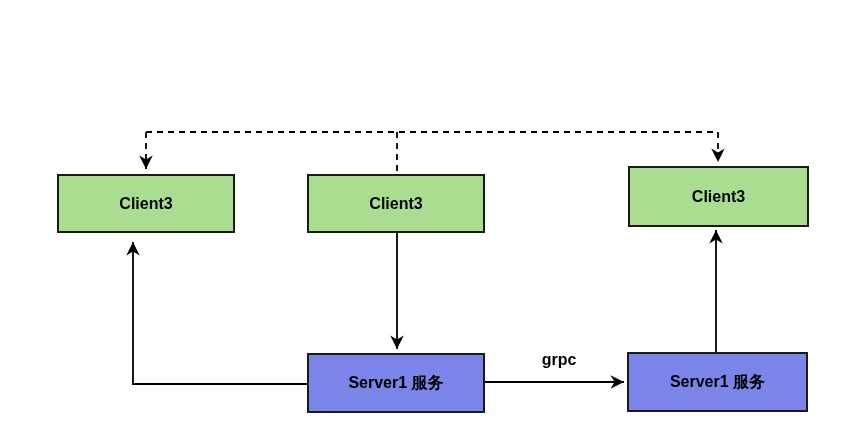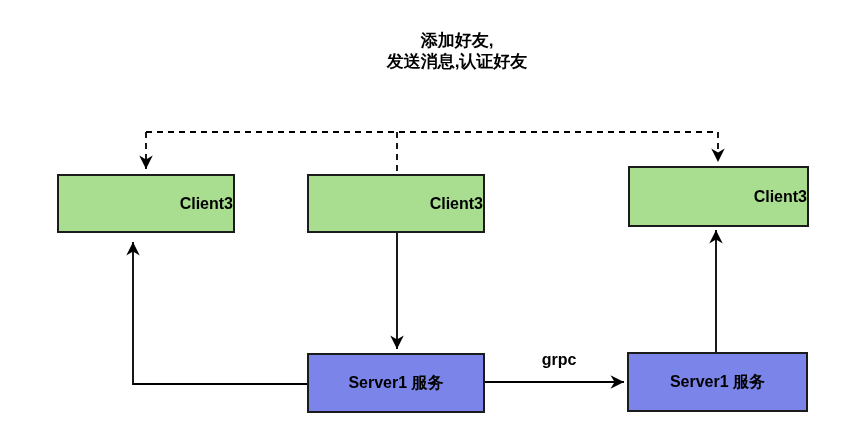--- a/index.html
+++ b/index.html
@@ -38,21 +38,21 @@
     position: absolute;
     box-sizing: border-box;
     border: 2px solid var(--border-color, #1b1b1b);
     display: flex;
     align-items: center;
     justify-content: center;
     font-size: 16px;
     font-weight: bold;
     color: #000000;
   }
-  .node-client { background: var(--client-fill, #a9dd8f); justify-content: flex-end; }
+  .node-client { background: var(--client-fill, #a9dd8f); }
   .node-server { background: var(--server-fill, #7b84e8); }
 
   .node-client-left   { left: 57px;  top: 174px; width: 178px; height: 59px; }
   .node-client-middle { left: 307px; top: 174px; width: 178px; height: 59px; }
   .node-client-right  { left: 628px; top: 166px; width: 181px; height: 61px; }
   .node-server-left   { left: 307px; top: 353px; width: 178px; height: 60px; }
   .node-server-right  { left: 627px; top: 352px; width: 181px; height: 60px; }
 
   .edge-label {
     position: absolute;
@@ -63,24 +63,20 @@
     font-size: 16px;
     font-weight: bold;
     color: #000000;
   }
 </style>
 </head>
 <body>
 
 <div class="canvas">
 
-  <div class="diagram-title">
-    <div>添加好友,</div>
-    <div>发送消息,认证好友</div>
-  </div>
 
   <svg class="connector-layer" viewBox="0 0 857 428" xmlns="http://www.w3.org/2000/svg">
     <defs>
       <marker id="arrowhead" viewBox="0 0 12 12" refX="11" refY="6" markerWidth="9" markerHeight="9" orient="auto-start-reverse">
         <path d="M1,1 L11,6 L1,11 L4,6 Z" fill="#000000"></path>
       </marker>
     </defs>
 
     <path d="M146,132 H718" fill="none" stroke="#000000" stroke-width="1.8" stroke-dasharray="6,5"></path>
     <line x1="146" y1="132" x2="146" y2="169" stroke="#000000" stroke-width="1.8" stroke-dasharray="6,5" marker-end="url(#arrowhead)"></line>

